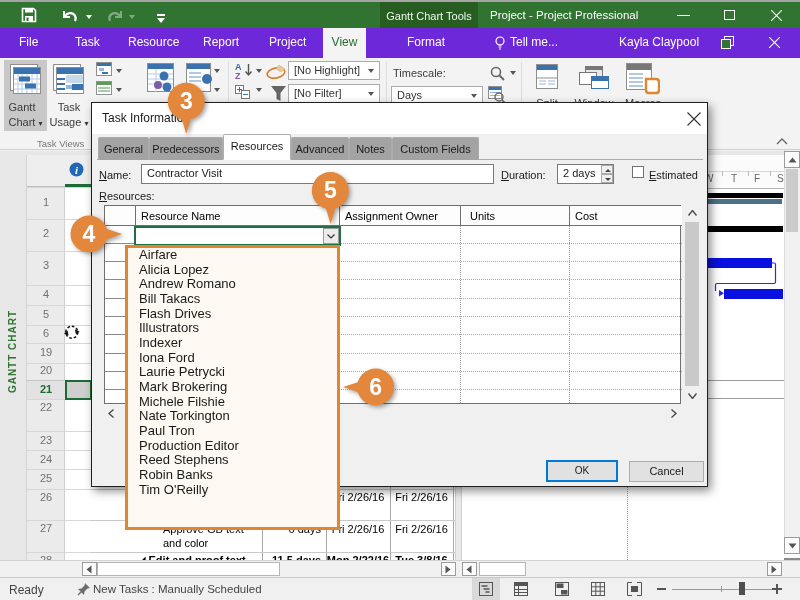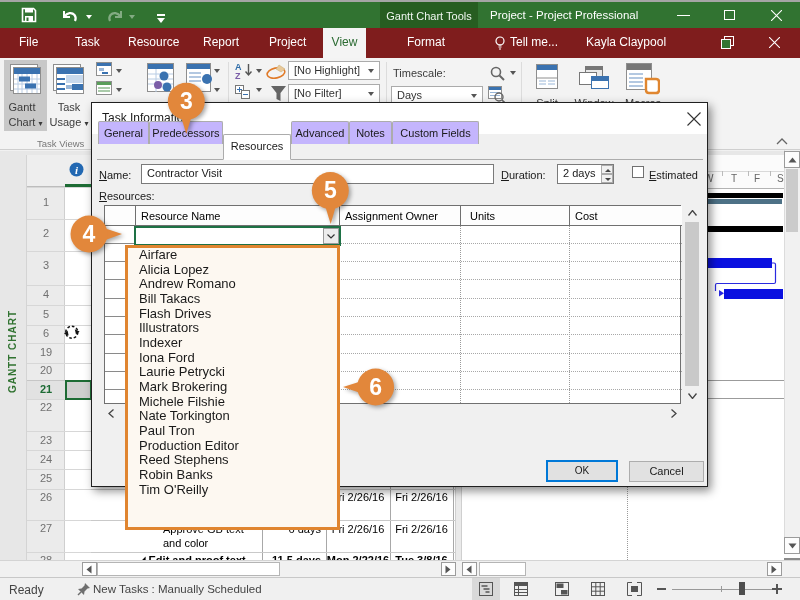--- a/index.html
+++ b/index.html
@@ -3,21 +3,21 @@
 <meta charset="utf-8">
 <style>
 * { margin:0; padding:0; box-sizing:border-box; }
 html,body { width:800px; height:600px; overflow:hidden; }
 #app { position:relative; width:800px; height:600px; font-family:"Liberation Sans",sans-serif; background:#f1f1f1; }
 .abs { position:absolute; }
 svg { display:block; }
 
 
 #titlebar { left:0; top:0; width:800px; height:28px; background:#317331; border-top:2px solid #a5a5a5; }
-#tabrow { left:0; top:28px; width:800px; height:30px; background:#7f1d1d; }
+#tabrow { left:0; top:28px; width:800px; height:30px; background:#6d28d9; }
 .tbtext { position:absolute; color:#fff; font-size:12px; top:7px; }
 .ttext { position:absolute; color:#fff; font-size:12px; top:6px; }
 #ctxbox { position:absolute; left:380px; top:0; width:98px; height:28px; background:#275d21; color:#f0f7f0; font-size:11px; text-align:center; line-height:29px; }
 #viewtab { position:absolute; left:323px; top:0; width:43px; height:30px; background:#f4f4f4; color:#2b6b32; font-size:12px; text-align:center; line-height:29px; }
 
 
 #ribbon { left:0; top:58px; width:800px; height:92px; background:#f3f3f3; border-bottom:1px solid #cfcfcf; }
 .rdiv { position:absolute; top:4px; height:88px; width:1px; background:#dcdcdc; }
 .combo { position:absolute; width:92px; height:19px; background:#fff; border:1px solid #ababab; font-size:11px; color:#333; line-height:17px; padding-left:5px; }
 .combo .ca { position:absolute; right:5px; top:7px; width:0; height:0; border-left:3.5px solid transparent; border-right:3.5px solid transparent; border-top:4px solid #555; }
@@ -54,21 +54,21 @@
 
 #vscroll { left:784px; top:150px; width:16px; height:410px; background:#f1f1f1; border-left:1px solid #dcdcdc; }
 .sbtn { position:absolute; background:#fdfdfd; border:1px solid #9b9b9b; }
 #hscrollrow { left:0; top:560px; width:800px; height:17px; background:#f1f1f1; border-top:1px solid #d4d4d4; }
 #statusbar { left:0; top:577px; width:800px; height:23px; background:#f0f0f0; border-top:1px solid #c8c8c8; font-size:12px; color:#444; }
 
 
 #dialog { left:91px; top:102px; width:617px; height:385px; background:#f0f0f0; border:1px solid #202020; box-shadow:3px 4px 9px rgba(0,0,0,.45); }
 #dlgtitle { position:absolute; left:0; top:0; width:615px; height:31px; background:#fff; }
 #dlgtitle span { position:absolute; left:10px; top:8px; font-size:12px; color:#1a1a1a; }
-.tab { position:absolute; top:18px; height:23px; background:#c4b5fd; border:1px solid #acacac; border-bottom:none; border-radius:2px 2px 0 0; font-size:11px; color:#1a1a1a; text-align:center; line-height:22px; }
+.tab { position:absolute; top:34px; height:23px; background:#a3a3a3; border:1px solid #acacac; border-bottom:none; border-radius:2px 2px 0 0; font-size:11px; color:#1a1a1a; text-align:center; line-height:22px; }
 #tabline { position:absolute; left:5px; top:56px; width:606px; height:1px; background:#acacac; }
 .dlabel { position:absolute; font-size:11px; color:#1a1a1a; }
 .dinput { position:absolute; background:#fff; border:1px solid #7a7a7a; font-size:11px; color:#1a1a1a; line-height:17px; padding-left:5px; }
 u { text-decoration:underline; }
 
 
 #dgrid { position:absolute; left:12px; top:102px; width:577px; height:199px; background:#fff; border:1px solid #707070; }
 .ghv { position:absolute; top:0; width:1px; height:199px; border-left:1px dotted #9a9a9a; }
 .ghvh { position:absolute; top:0; width:1px; height:20px; background:#707070; }
 .grow { position:absolute; left:30px; width:547px; height:1px; border-top:1px dotted #a8a8a8; }
@@ -127,21 +127,21 @@
   <div class="tbtext" style="left:203px">Report</div>
   <div class="tbtext" style="left:269px">Project</div>
   <div id="viewtab">View</div>
   <div class="tbtext" style="left:407px">Format</div>
 
   <svg class="abs" style="left:494px;top:8px" width="12" height="15" viewBox="0 0 12 15">
     <circle cx="6" cy="5" r="4" fill="none" stroke="#fff" stroke-width="1.2"></circle>
     <path d="M4.5 9 h3 M4.5 11 h3 M5 13 h2" stroke="#fff" stroke-width="1.1"></path>
   </svg>
   <div class="tbtext" style="left:510px">Tell me...</div>
-  <div class="tbtext" style="left:586px">Kayla Claypool</div>
+  <div class="tbtext" style="left:619px">Kayla Claypool</div>
   <svg class="abs" style="left:721px;top:8px" width="13" height="13" viewBox="0 0 13 13">
     <rect x="3.5" y="0.5" width="9" height="9" fill="none" stroke="#fff"></rect>
     <rect x="0.5" y="3.5" width="9" height="9" fill="#317331" stroke="#fff"></rect>
   </svg>
   <svg class="abs" style="left:769px;top:9px" width="11" height="11" viewBox="0 0 11 11">
         <path d="M0 0 L11 11 M11 0 L0 11" stroke="#fff" stroke-width="1.1"></path>
       </svg>
 </div>
 
 <div id="ribbon" class="abs">

